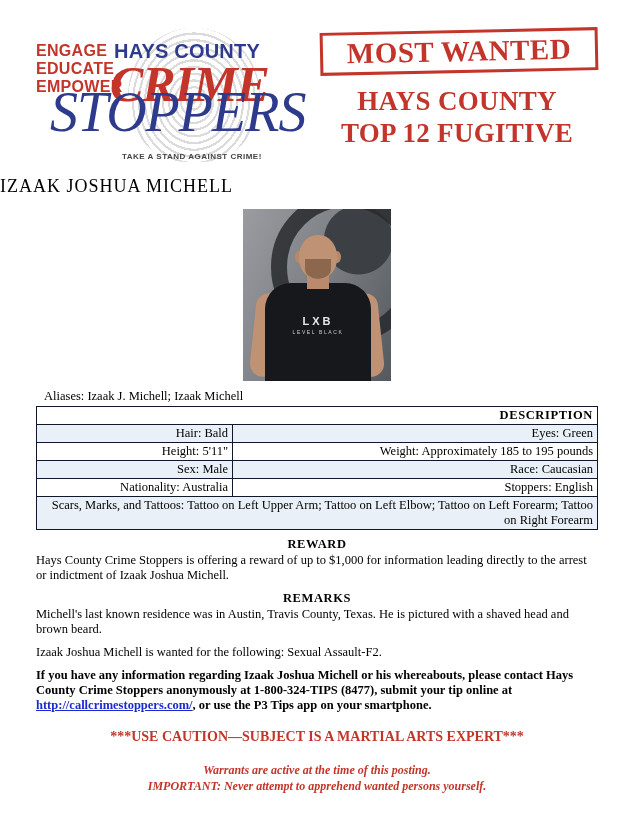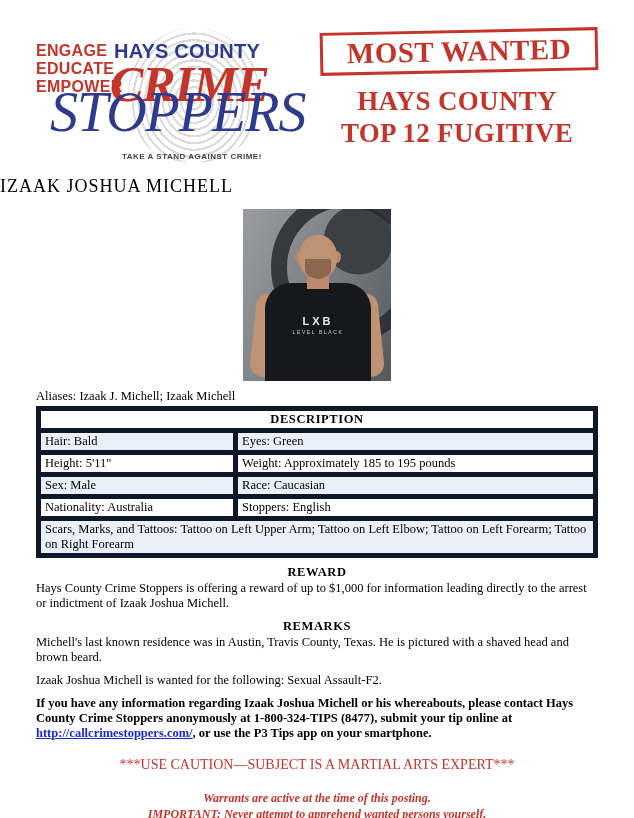--- a/index.html
+++ b/index.html
@@ -257,30 +257,32 @@
   }
 
   
   .content {
     margin: 8px 36px 0 36px;
     font-size: 12.5px;
     line-height: 15px;
   }
   .aliases {
     margin-bottom: 2px;
+    margin-left: 8px;
   }
   table.desc {
     width: 100%;
     border-collapse: collapse;
     font-size: 12.5px;
   }
   table.desc td {
-    border: 5px solid #0f172a;
+    border: 1px solid #0f172a;
     padding: 1px 4px;
     vertical-align: top;
+    text-align: right;
   }
   .desc-title {
     text-align: center;
     font-weight: bold;
     letter-spacing: .6px;
   }
   .row-alt td {
     background: #eaf0f7;
   }
   .section-head {
@@ -298,21 +300,21 @@
     font-weight: bold;
     margin: 4px 0 0 0;
   }
   .link {
     color: #1a2ad0;
     text-decoration: underline;
     margin-top: 12px;
   }
   .caution {
     text-align: center;
-    font-weight: normal;
+    font-weight: bold;
     color: #c3352b;
     font-size: 14px;
     margin-top: 16px;
   }
   .footer-note {
     text-align: center;
     color: #c3352b;
     font-style: italic;
     font-weight: bold;
     font-size: 12px;

